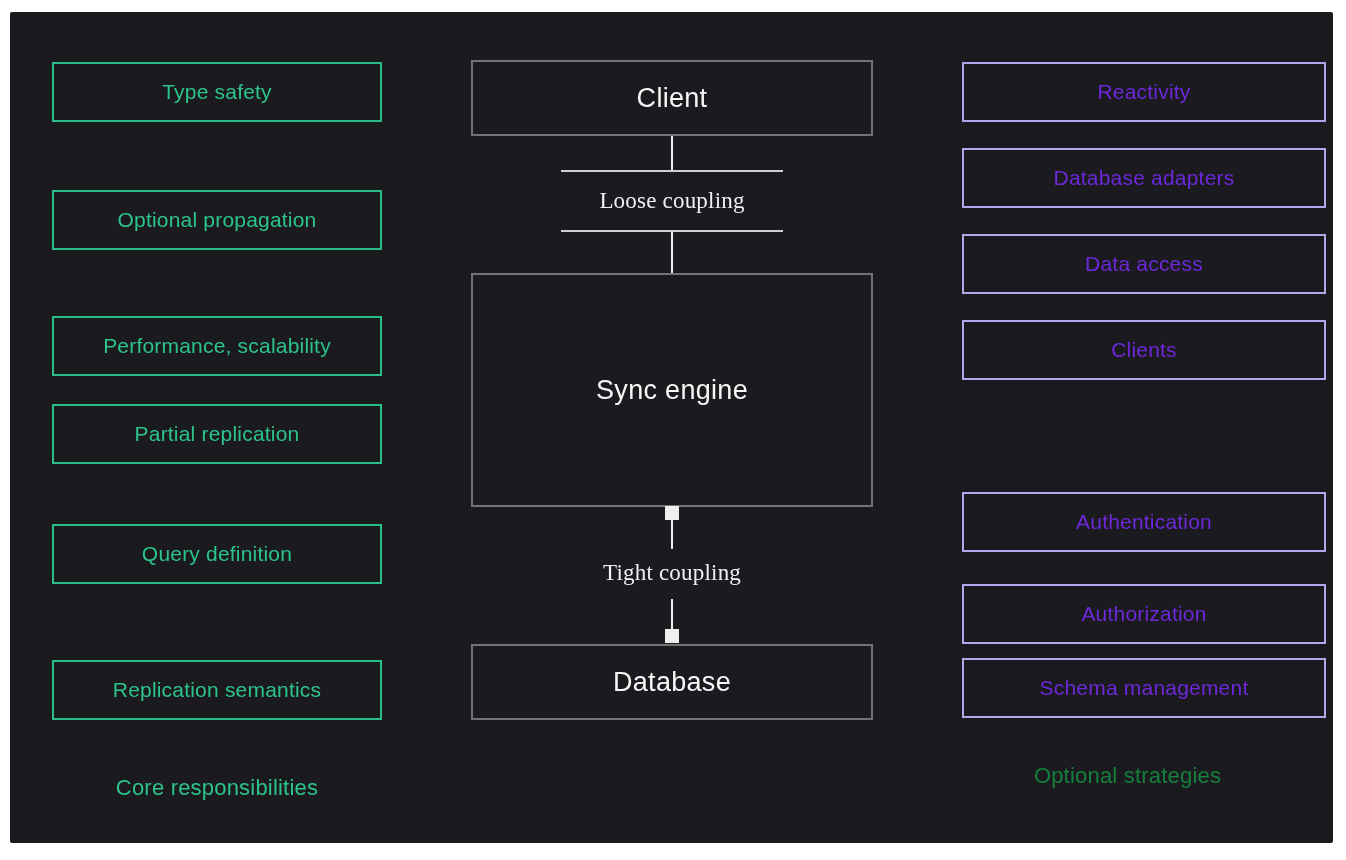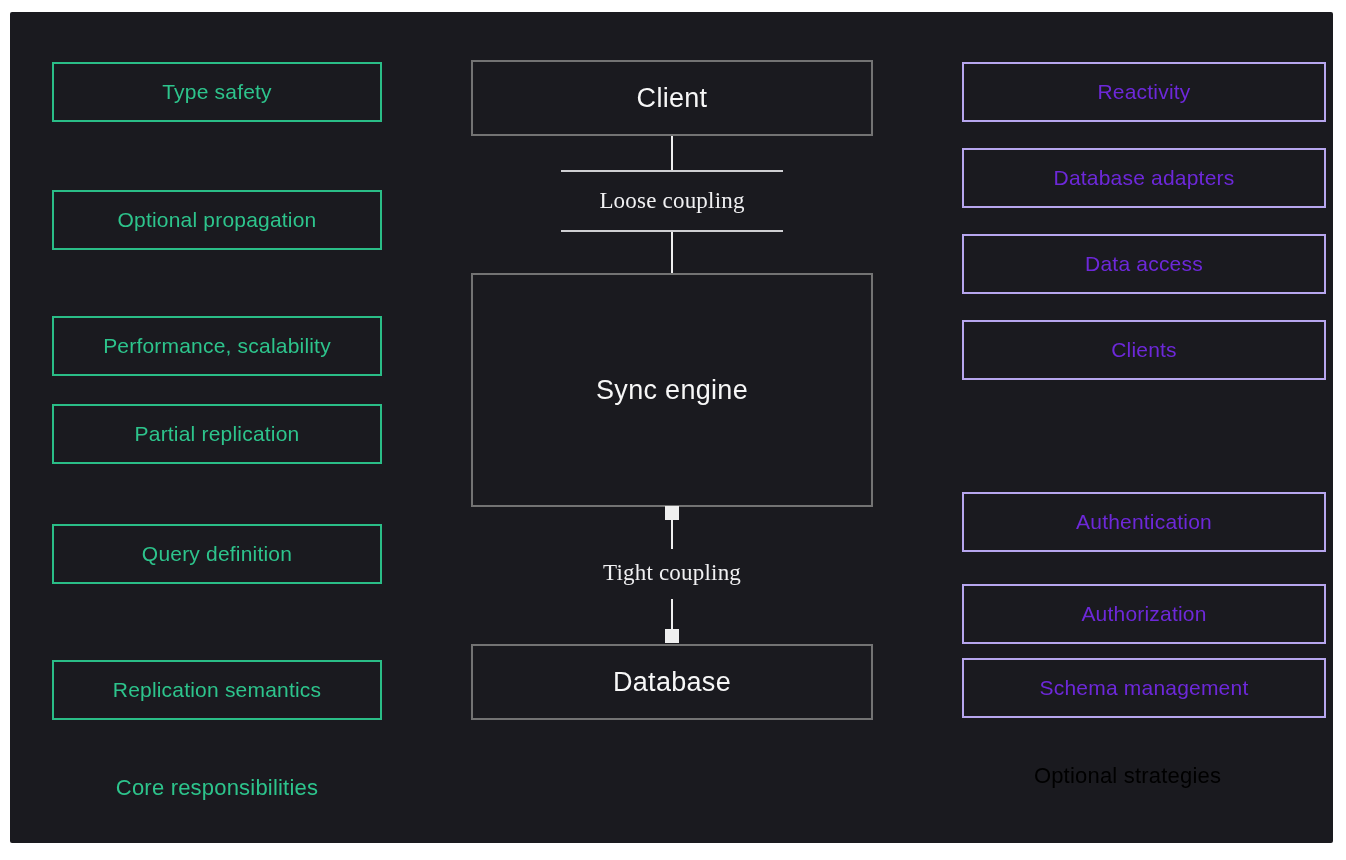--- a/index.html
+++ b/index.html
@@ -70,21 +70,21 @@
     justify-content: center;
     letter-spacing: 0.3px;
   }
   .footer-label {
     font-size: 22px;
     font-weight: 500;
     text-align: center;
     letter-spacing: 0.2px;
   }
   .footer-core { left: 52px; width: 330px; top: 763px; color: #2dc48c; margin-top: 12px; }
-  .footer-opt  { left: 962px; width: 331px; top: 763px; color: #000000; }
+  .footer-opt  { left: 962px; width: 331px; top: 763px; color: #15803d; }
 
   .coupling-label {
     left: 471px;
     width: 402px;
     text-align: center;
     color: #f0f0f2;
     font-size: 23px;
     font-weight: 500;
     letter-spacing: 0.2px;
     font-family: Liberation Serif, serif;

